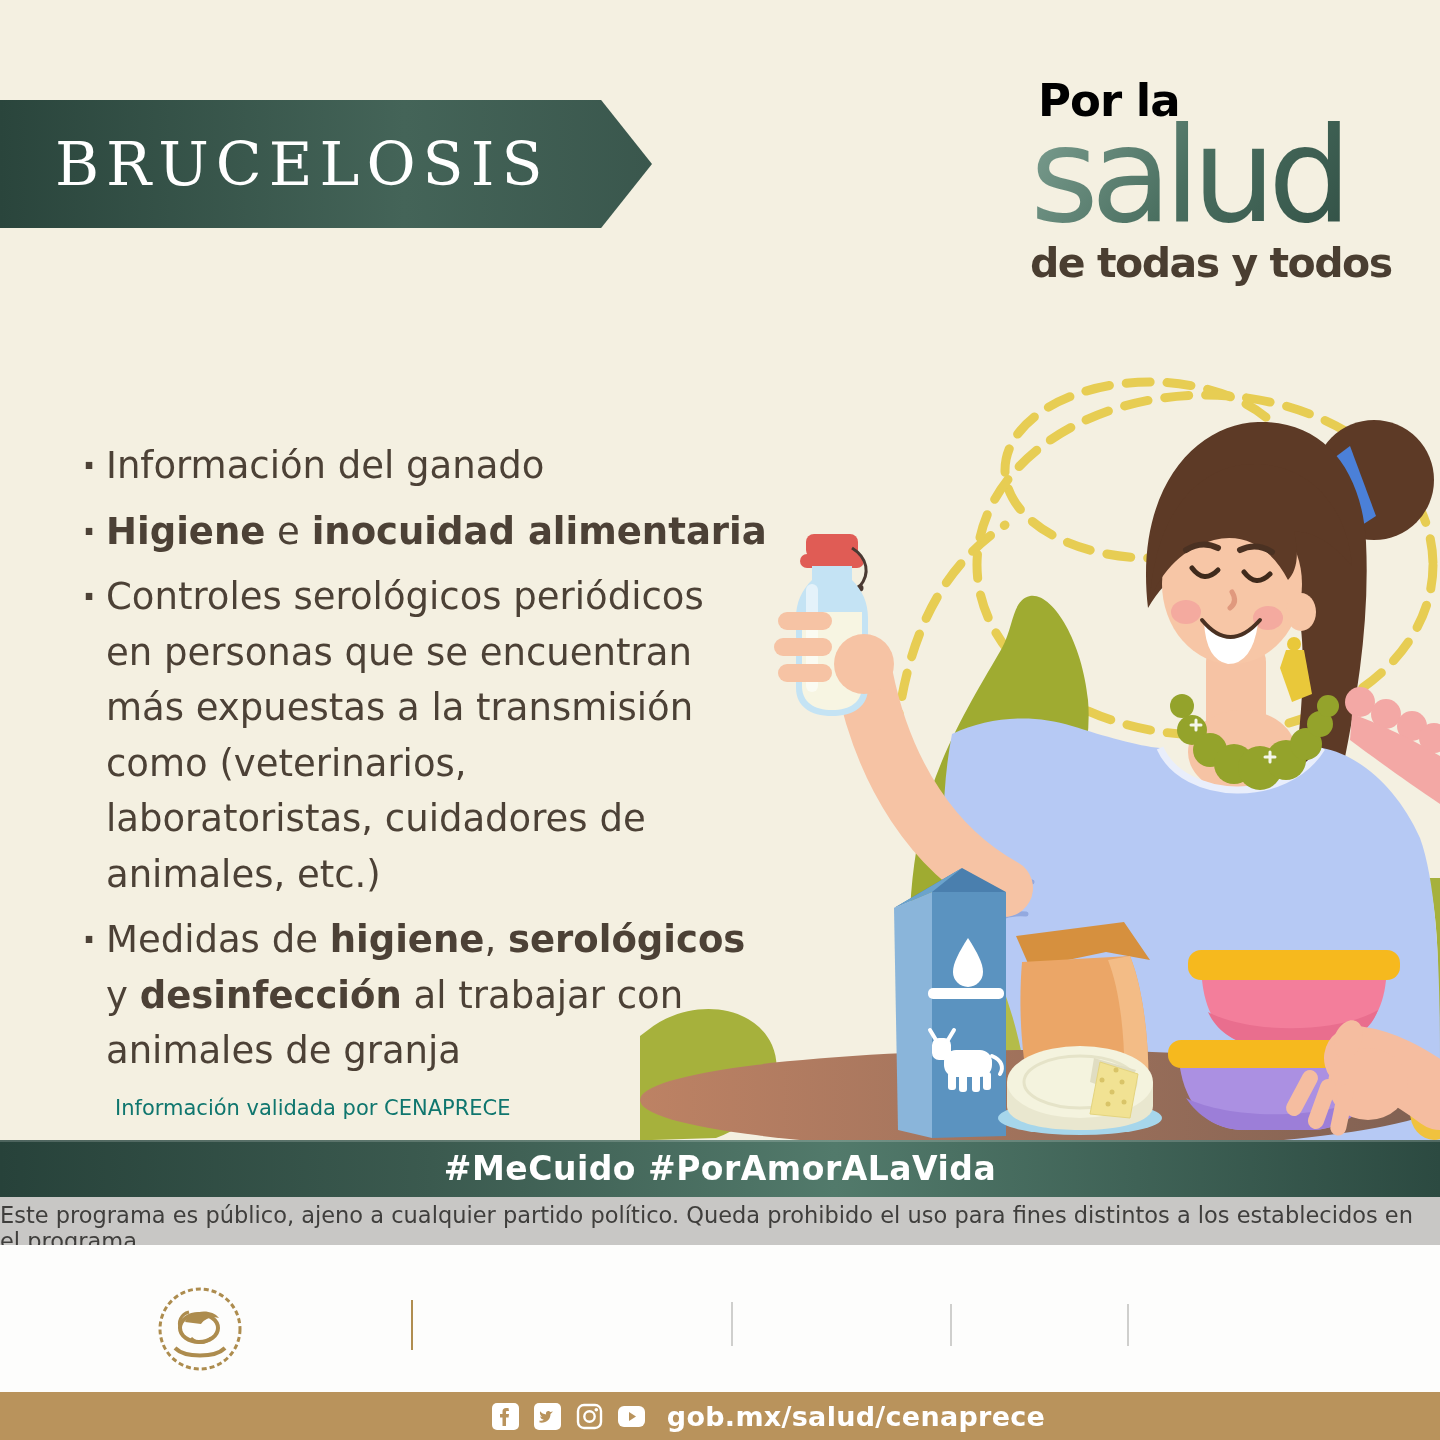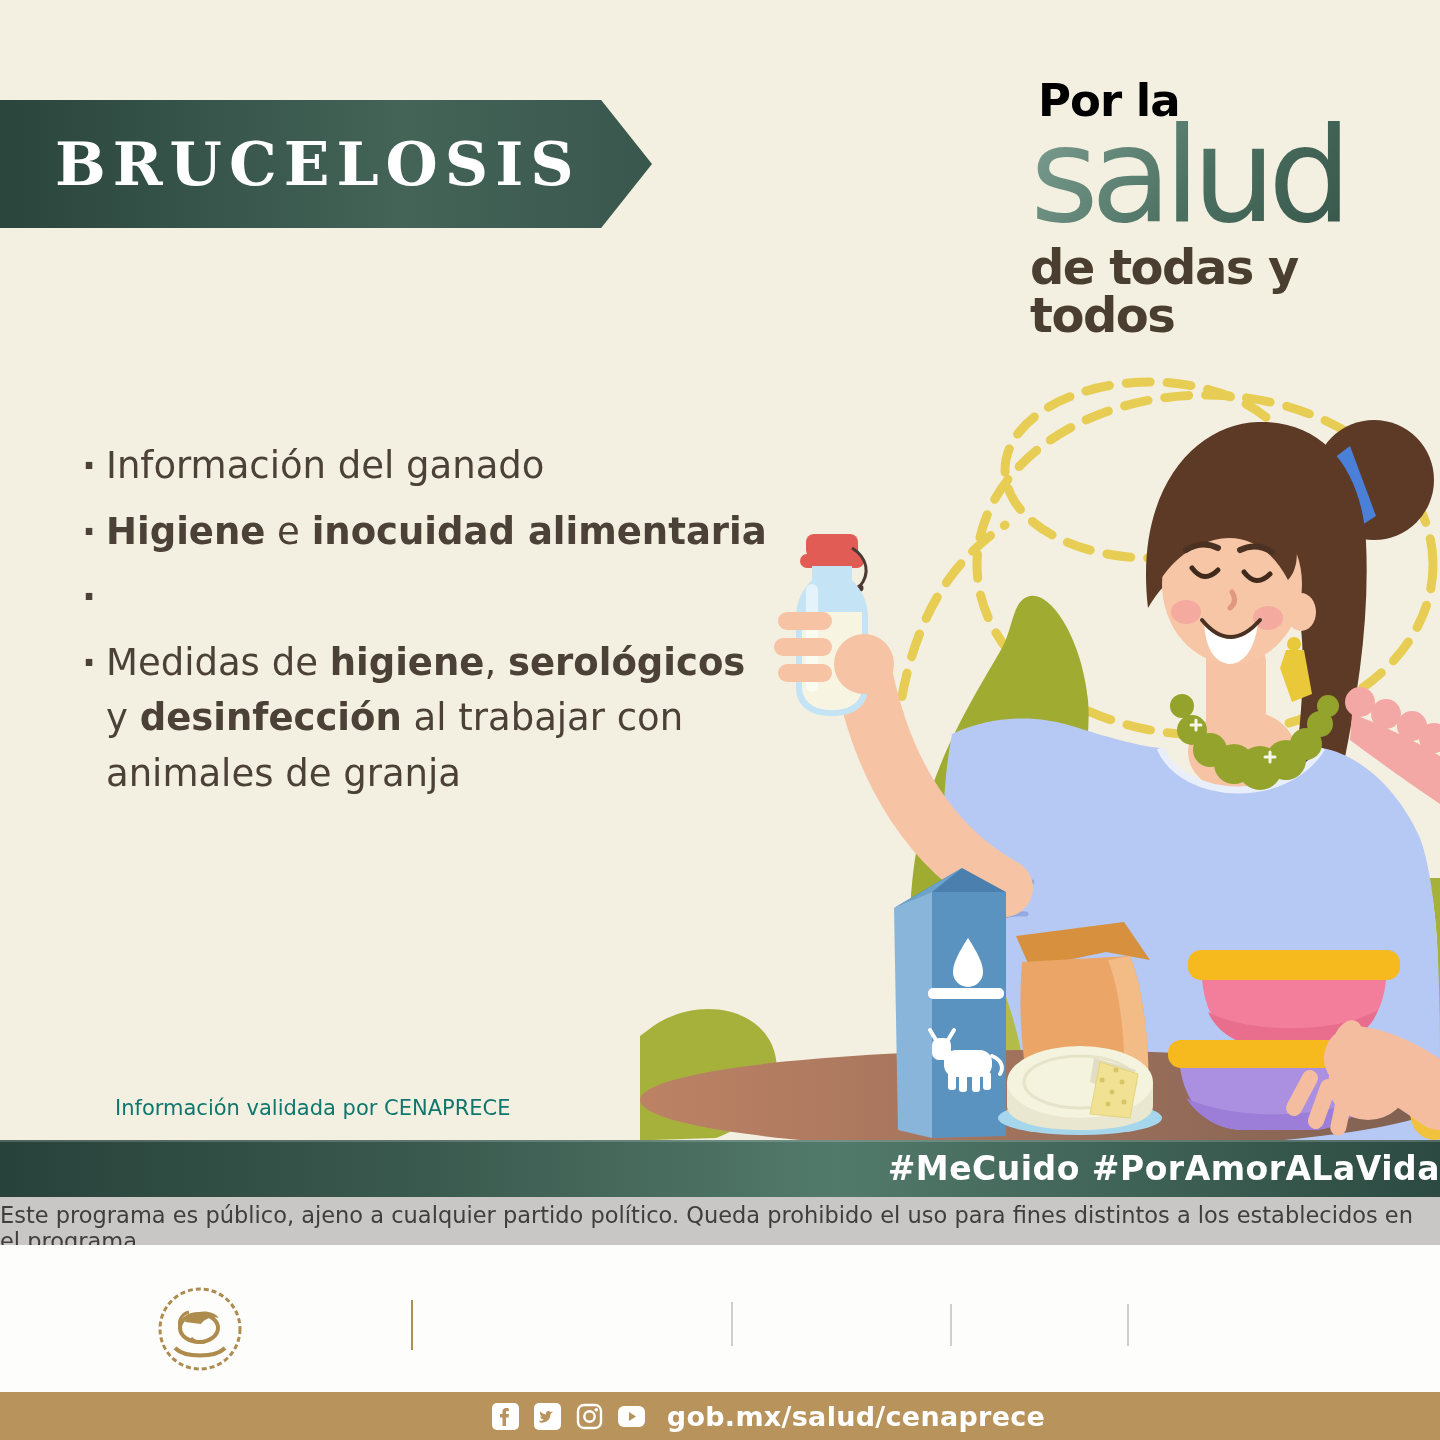--- a/index.html
+++ b/index.html
@@ -9,37 +9,37 @@
     font-family:"DejaVu Sans",sans-serif;
   }
   
   .banner{
     position:absolute;left:0;top:100px;width:652px;height:128px;
     background:linear-gradient(90deg,#2a453c 0%,#446458 62%,#3a574d 100%);
     clip-path:polygon(0 0,92.2% 0,100% 50%,92.2% 100%,0 100%);
     display:flex;align-items:center;z-index:2;
   }
   .banner-title{
-    font-family:"DejaVu Serif",serif;font-weight:700;font-size:60px;
+    font-family:"DejaVu Serif",serif;font-weight:400;font-size:60px;
     letter-spacing:7px;color:#ffffff;padding-left:55px;white-space:nowrap;
   }
   .banner-dot{
     position:absolute;left:594px;top:155px;width:19px;height:19px;border-radius:50%;
     background:#f1ede0;
   }
   
   .brand{position:absolute;left:1030px;top:78px;z-index:2;line-height:1;}
   .brand-line1{font-weight:700;font-size:45px;color:#000000;letter-spacing:-1px;margin-left:8px;}
   .brand-word{
     font-weight:400;font-size:132px;letter-spacing:-8px;margin-top:-14px;
     color:#44675a;
     background:linear-gradient(125deg,#7fa193 0%,#4a6f60 45%,#2d4a40 100%);
     -webkit-background-clip:text;background-clip:text;-webkit-text-fill-color:transparent;
   }
-  .brand-line2{font-weight:700;font-size:48px;color:#4a3e31;letter-spacing:-1.5px;margin-top:2px;}
+  .brand-line2{font-weight:700;font-size:41px;color:#4a3e31;letter-spacing:-1.5px;margin-top:2px;}
   
   .heading{
     position:absolute;left:84px;top:293px;z-index:2;
     font-size:42px;font-weight:700;color:#4c4136;line-height:1.3;white-space:pre-line;
   }
   .bullets{
     position:absolute;left:82px;top:438px;width:700px;z-index:2;
     list-style:none;margin:0;padding:0;font-size:37px;color:#4c4136;
   }
   .bullets li{display:flex;align-items:flex-start;margin-bottom:10px;line-height:1.5;}
@@ -48,21 +48,21 @@
   .bullets .b{font-weight:700;}
   .note{
     position:absolute;left:115px;top:1096px;z-index:2;
     font-size:21px;color:#0f766e;
   }
   
   .hashtag-bar{
     position:absolute;left:0;top:1140px;width:1440px;height:57px;z-index:3;
     background:linear-gradient(90deg,#27423a 0%,#3b5a4f 30%,#527a6b 58%,#2c4a41 100%);
     box-shadow:inset 0 2px 0 rgba(255,255,255,.18);
-    display:flex;align-items:center;justify-content:flex-end;
+    display:flex;align-items:center;justify-content:center;
   }
   .hashtag-bar span{color:#fff;font-weight:700;font-size:33px;letter-spacing:.5px;}
   .disclaimer-bar{
     position:absolute;left:0;top:1197px;width:1440px;height:48px;z-index:3;
     background:#c8c7c5;display:flex;align-items:center;justify-content:center;
   }
   .disclaimer-bar span{color:#3f3e3c;font-size:22.5px;margin-top:14px;}
   
   .footer{position:absolute;left:0;top:1245px;width:1440px;height:147px;background:#fdfdfc;z-index:3;}
   .vdiv{position:absolute;width:2px;background:#cfcfcd;}
@@ -279,20 +279,26 @@
     <li>
       <span class="dot">·</span>
       <span class="runs"><span>Información del ganado</span></span>
     </li>
     <li>
       <span class="dot">·</span>
       <span class="runs"><span class="b">Higiene</span><span> e </span><span class="b">inocuidad alimentaria</span></span>
     </li>
     <li>
       <span class="dot">·</span>
+      <span class="runs"><span>Controles serológicos periódicos
+en personas que se encuentran
+más expuestas a la transmisión
+como (veterinarios,
+laboratoristas, cuidadores de
+animales, etc.)</span></span>
     </li>
     <li>
       <span class="dot">·</span>
       <span class="runs"><span>Medidas de </span><span class="b">higiene</span><span>, </span><span class="b">serológicos</span><span>
 y </span><span class="b">desinfección</span><span> al trabajar con
 animales de granja</span></span>
     </li>
   </ul>
 
   <div class="note">Información validada por CENAPRECE</div>

